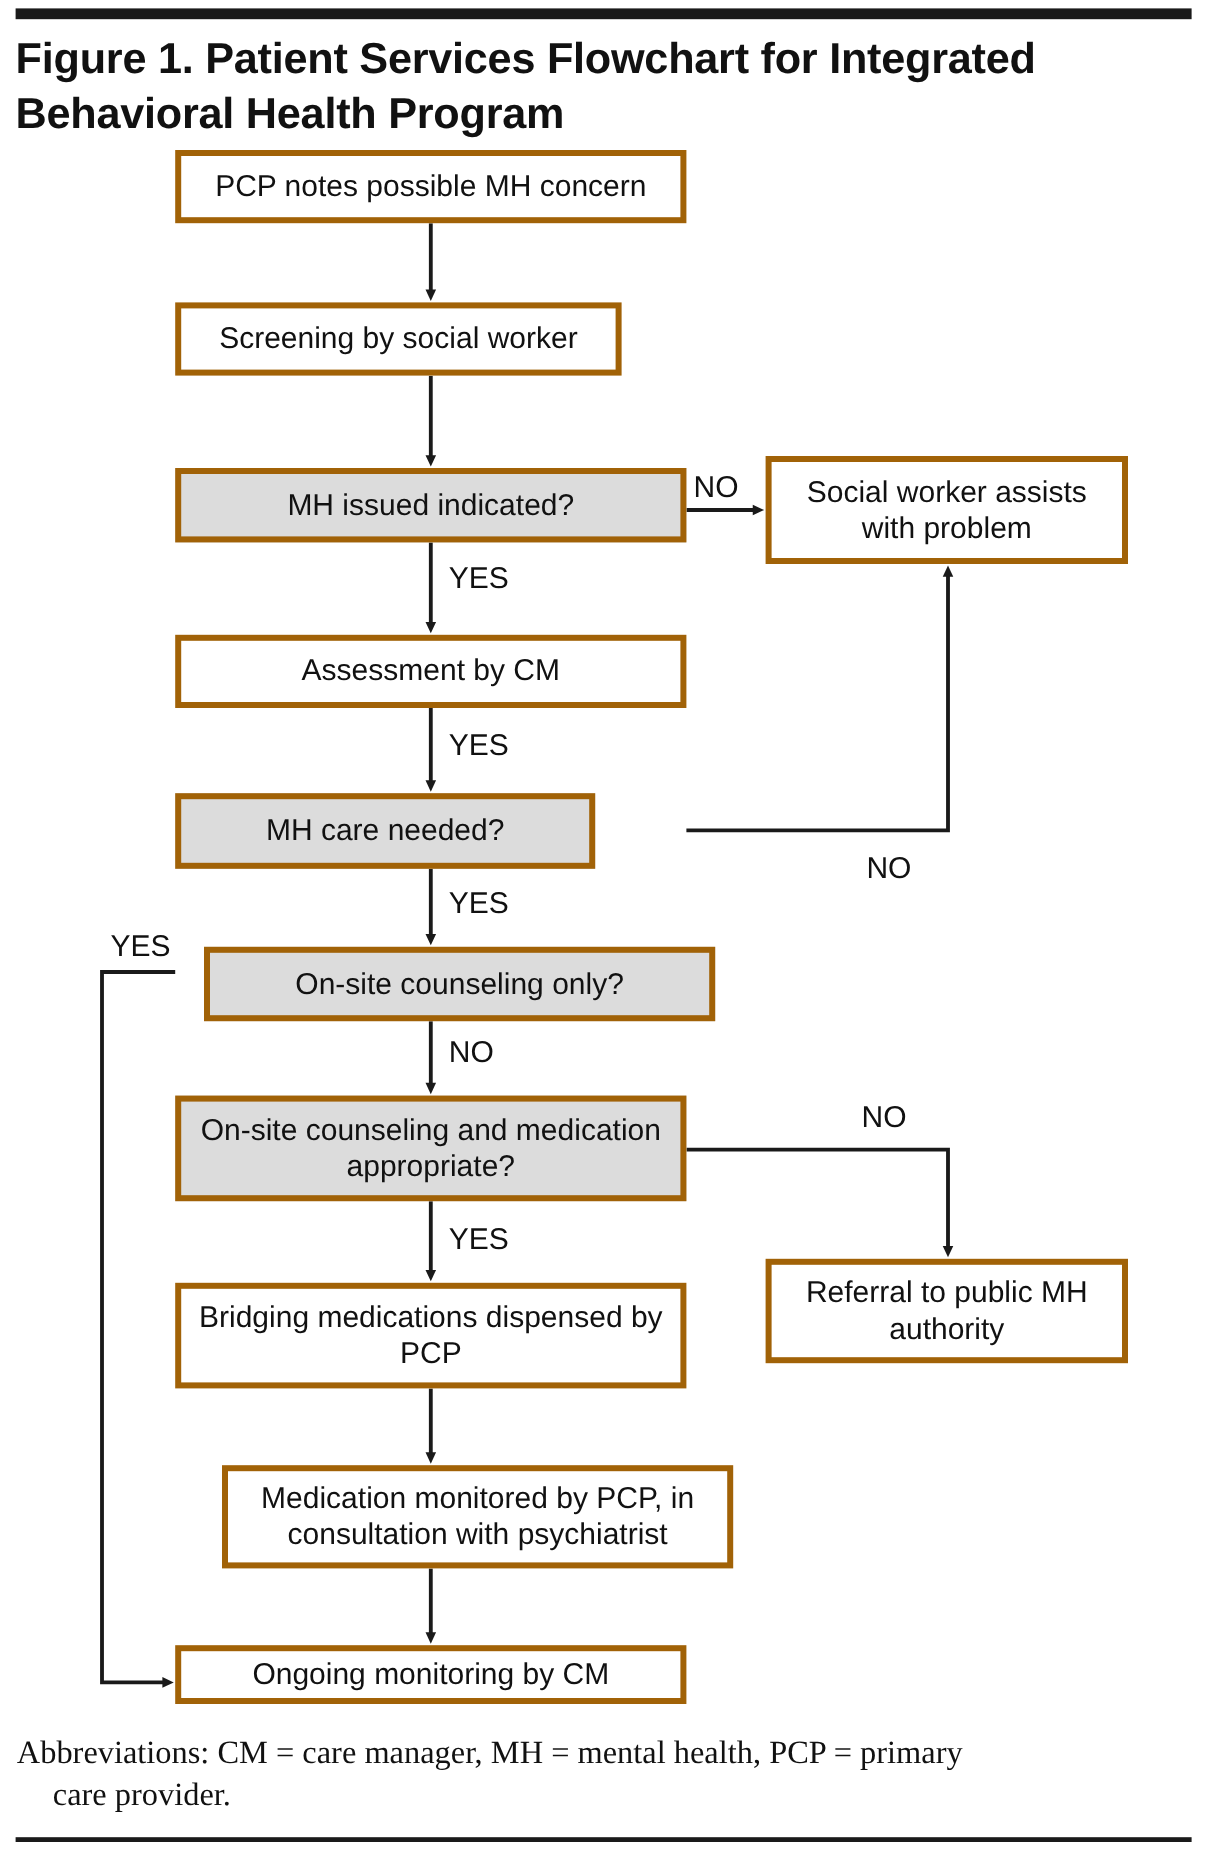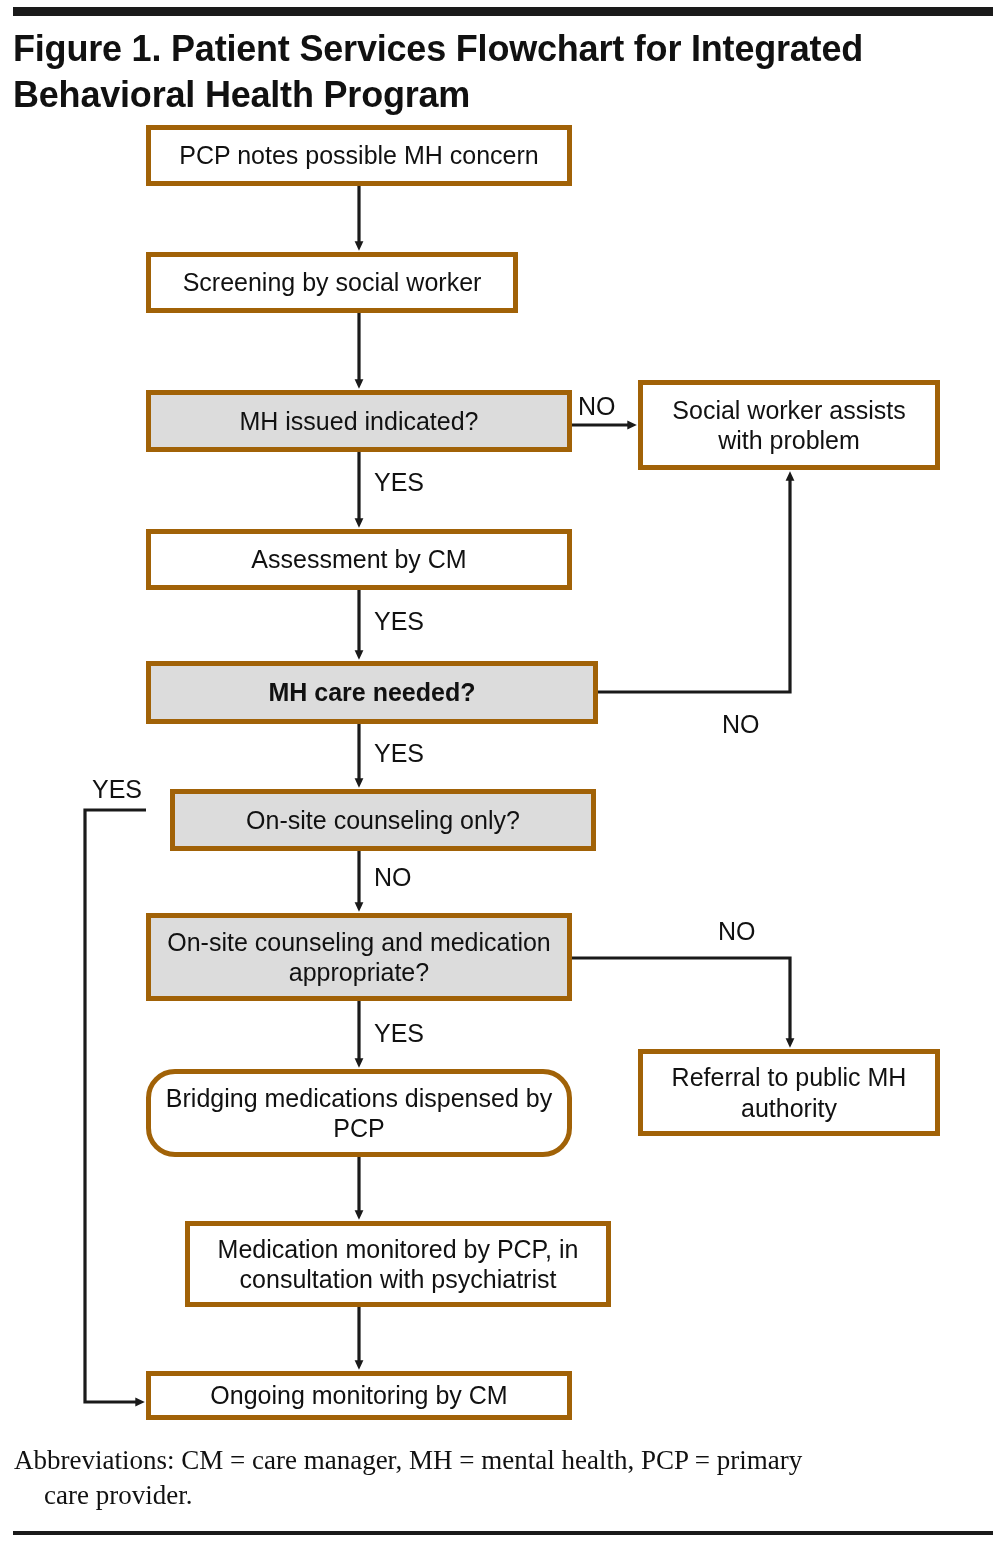--- a/index.html
+++ b/index.html
@@ -78,29 +78,29 @@
   <div class="node" style="left:146px;top:125px;width:426px;height:61px;">PCP notes possible MH concern</div>
 
   <div class="node" style="left:146px;top:252px;width:372px;height:61px;">Screening by social worker</div>
 
   <div class="node decision" style="left:146px;top:390px;width:426px;height:62px;">MH issued indicated?</div>
 
   <div class="node" style="left:638px;top:380px;width:302px;height:90px;padding:0 10px;">Social worker assists with problem</div>
 
   <div class="node" style="left:146px;top:529px;width:426px;height:61px;">Assessment by CM</div>
 
-  <div class="node decision" style="left:146px;top:661px;width:452px;height:63px;font-weight:bold;">MH care needed?</div>
+  <div class="node decision" style="left:146px;top:661px;width:350px;height:63px;">MH care needed?</div>
 
   <div class="node decision" style="left:146px;top:789px;width:426px;height:62px;margin-left:24px;">On-site counseling only?</div>
 
   <div class="node decision" style="left:146px;top:913px;width:426px;height:88px;padding:0 14px;">On-site counseling and medication appropriate?</div>
 
   <div class="node" style="left:638px;top:1049px;width:302px;height:87px;padding:0 10px;">Referral to public MH authority</div>
 
-  <div class="node" style="left:146px;top:1069px;width:426px;height:88px;padding:0 14px;border-radius:29px;">Bridging medications dispensed by PCP</div>
+  <div class="node" style="left:146px;top:1069px;width:426px;height:88px;padding:0 14px;">Bridging medications dispensed by PCP</div>
 
   <div class="node" style="left:146px;top:1221px;width:426px;height:86px;padding:12px 8px;margin-left:39px;">Medication monitored by PCP, in consultation with psychiatrist</div>
 
   <div class="node" style="left:146px;top:1371px;width:426px;height:49px;">Ongoing monitoring by CM</div>
 
   <div class="lbl" style="left:578px;top:392px;">NO</div>
   <div class="lbl" style="left:374px;top:468px;">YES</div>
   <div class="lbl" style="left:374px;top:607px;">YES</div>
   <div class="lbl" style="left:722px;top:710px;">NO</div>
   <div class="lbl" style="left:374px;top:739px;">YES</div>

